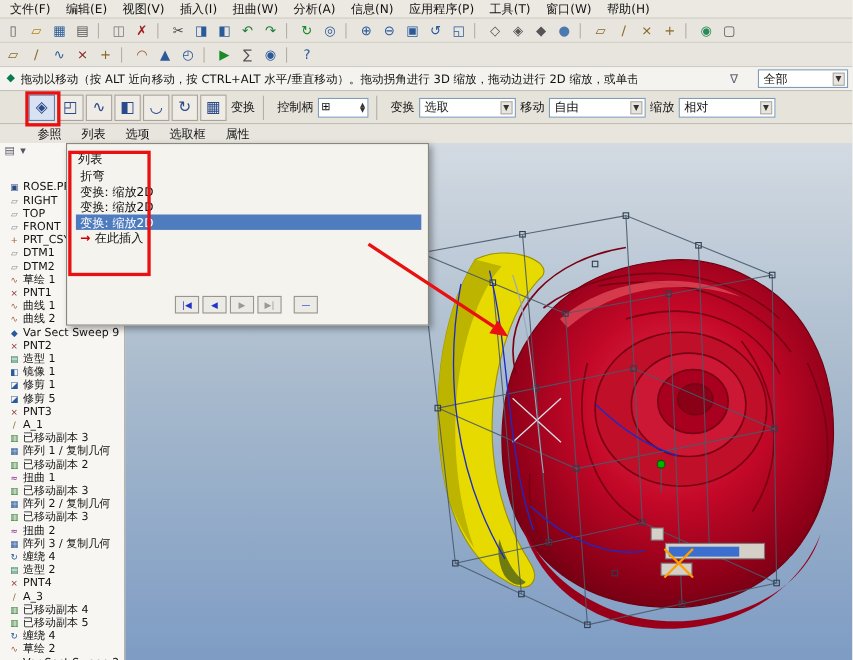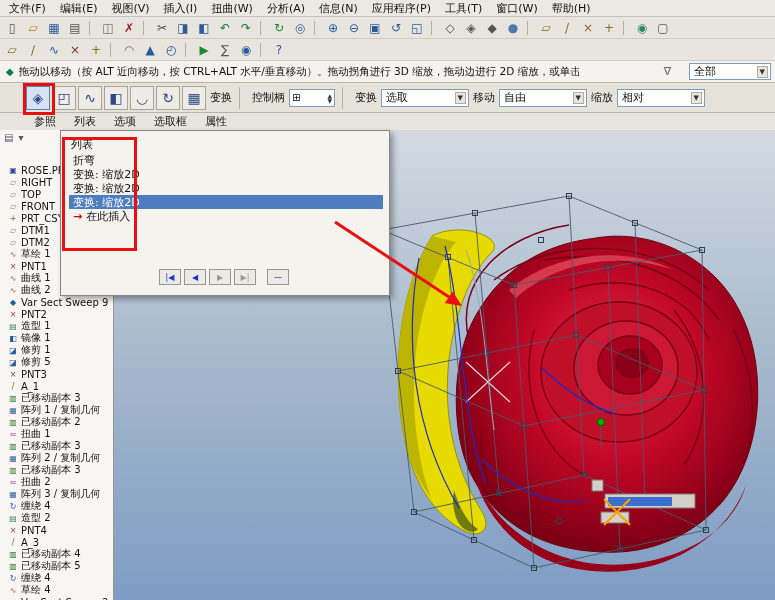--- a/index.html
+++ b/index.html
@@ -454,21 +454,21 @@
         <div class="trow">
           <span class="ticon" style="color: rgb(42, 122, 42);">▥</span>
           <span class="tlabel">已移动副本 5</span>
         </div>
         <div class="trow">
           <span class="ticon" style="color: rgb(42, 90, 154);">↻</span>
           <span class="tlabel">缠绕 4</span>
         </div>
         <div class="trow">
           <span class="ticon" style="color: rgb(160, 90, 42);">∿</span>
-          <span class="tlabel">草绘 4</span>
+          <span class="tlabel">草绘 2</span>
         </div>
         <div class="trow">
           <span class="ticon" style="color: rgb(42, 90, 154);">◆</span>
           <span class="tlabel">Var Sect Sweep 2</span>
         </div>
       </div>
   </div>
 
   <div class="viewport">
     <svg width="661" height="470" viewBox="0 0 661 470">

